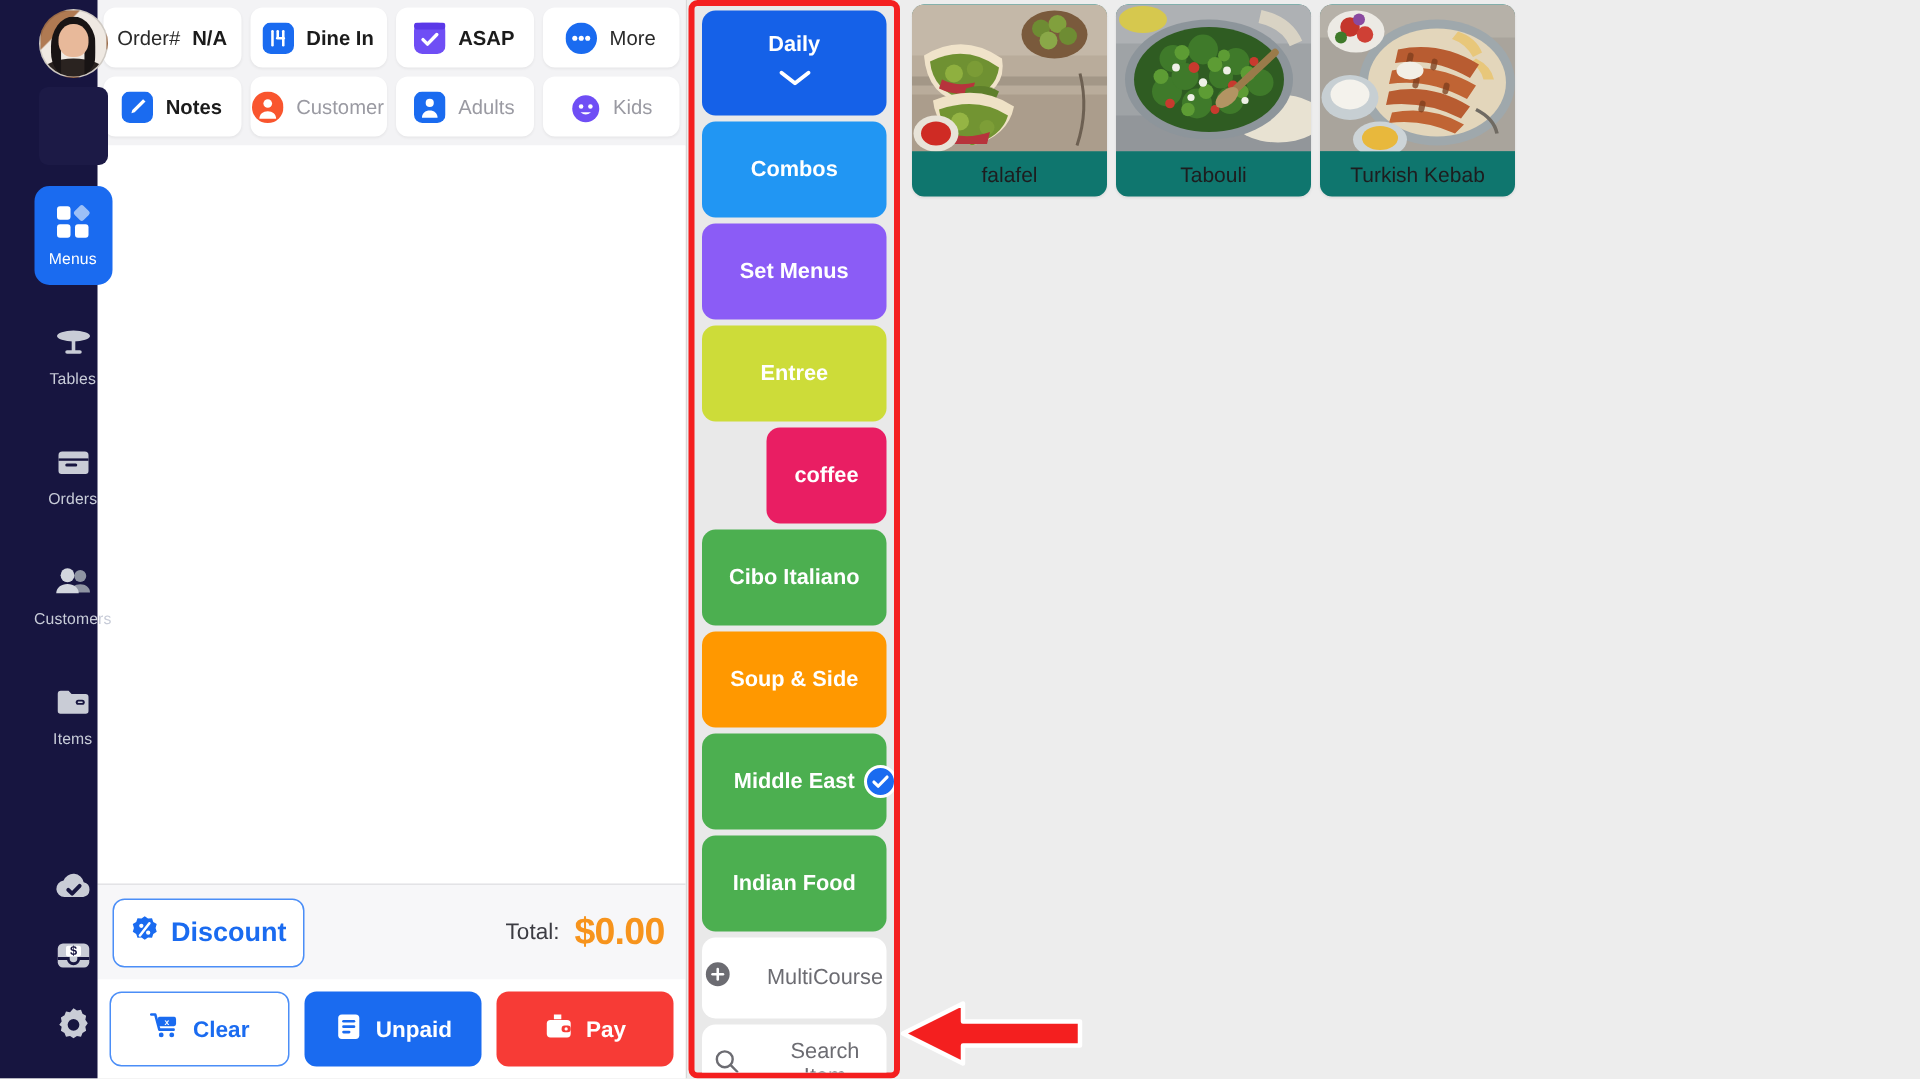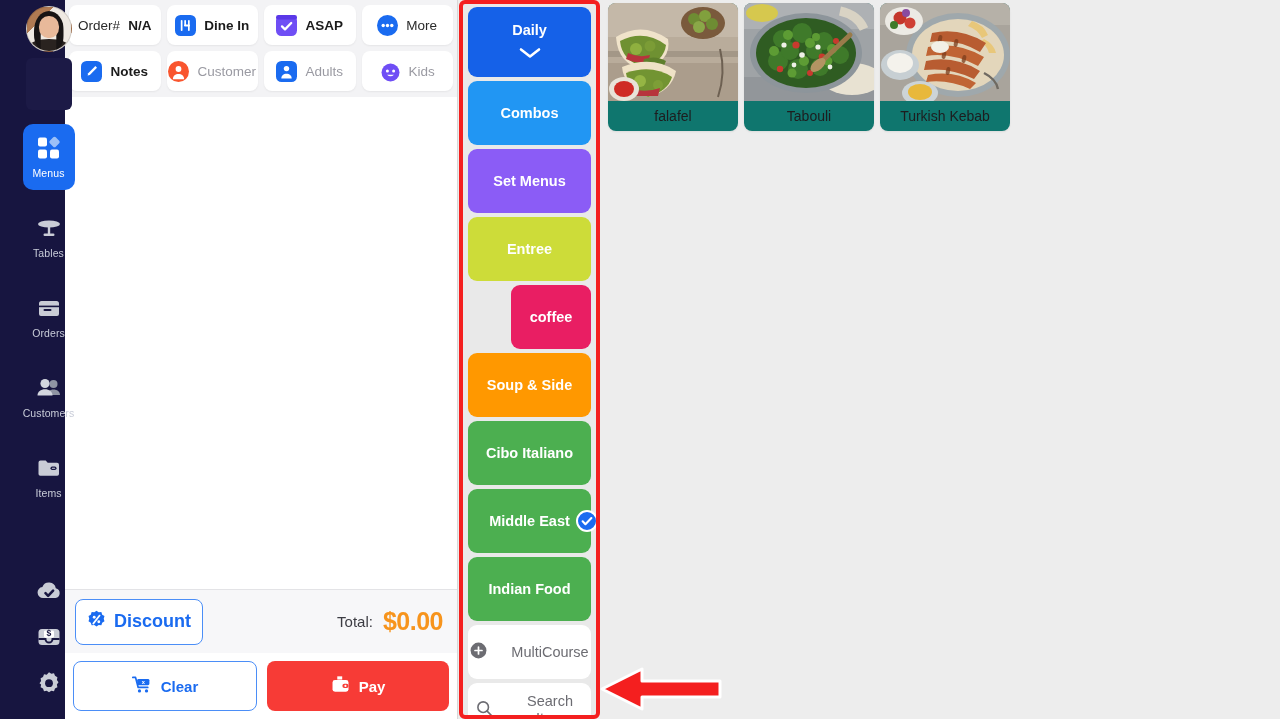--- a/index.html
+++ b/index.html
@@ -360,20 +360,31 @@
             <path d="M.8 1.5h3l3 11.2h10.6" stroke="#1a6bf0" stroke-width="1.9" fill="none" stroke-linecap="round" stroke-linejoin="round"></path>
             <rect x="5.6" y="3.2" width="13.6" height="7" rx="1.6" fill="#1a6bf0"></rect>
             <text x="12.4" y="8.9" font-size="6.4" font-weight="bold" text-anchor="middle" fill="#fff" font-family="Liberation Sans, sans-serif">x</text>
             <circle cx="8.2" cy="16.6" r="1.8" fill="#1a6bf0"></circle>
             <circle cx="16" cy="16.6" r="1.8" fill="#1a6bf0"></circle>
           </svg>
         </span>
         <span>Clear</span>
       </div>
 
+      <div class="act unpaid">
+        <span>
+          <svg viewBox="0 0 20 20" width="19" height="19">
+            <rect x="2.6" y="1.4" width="14.8" height="17.2" rx="2.6" fill="#fff"></rect>
+            <rect x="5.4" y="5.2" width="9.2" height="1.9" rx=".95" fill="#1a6bf0"></rect>
+            <rect x="5.4" y="9" width="9.2" height="1.9" rx=".95" fill="#1a6bf0"></rect>
+            <rect x="5.4" y="12.8" width="5.8" height="1.9" rx=".95" fill="#1a6bf0"></rect>
+          </svg>
+        </span>
+        <span>Unpaid</span>
+      </div>
 
       <div class="act pay">
         <span>
           <svg viewBox="0 0 20 20" width="19" height="19">
             <path d="M6.6 1.4h5.2v3.4H6.6z" fill="#fff"></path>
             <rect x="1.6" y="5.2" width="16.8" height="12.4" rx="2.6" fill="#fff"></rect>
             <rect x="12" y="9.2" width="6.4" height="4.6" rx="2.1" fill="#f73b36"></rect>
             <circle cx="15.2" cy="11.5" r="1.15" fill="#fff"></circle>
           </svg>
         </span>
@@ -534,26 +545,26 @@
       </div>
 
       <div class="cat" style="background:#cddc39;height:64px;">
         <span>Entree</span>
       </div>
 
       <div class="cat" style="background:#e91e63;height:64px;margin-left:43px;">
         <span>coffee</span>
       </div>
 
+      <div class="cat" style="background:#4caf50;height:64px;">
+        <span>Cibo Italiano</span>
+      </div>
+
       <div class="cat" style="background:#ff9800;height:64px;">
         <span>Soup &amp; Side</span>
-      </div>
-
-      <div class="cat" style="background:#4caf50;height:64px;">
-        <span>Cibo Italiano</span>
       </div>
 
       <div class="cat" style="background:#4caf50;height:64px;">
         <span>Middle East</span>
         <span class="chk">
           <svg viewBox="0 0 16 16" width="14" height="14">
             <path d="M3 8.4l3.2 3.2L13 4.6" stroke="#fff" stroke-width="2.4" fill="none" stroke-linecap="round" stroke-linejoin="round"></path>
           </svg>
         </span>
       </div>

